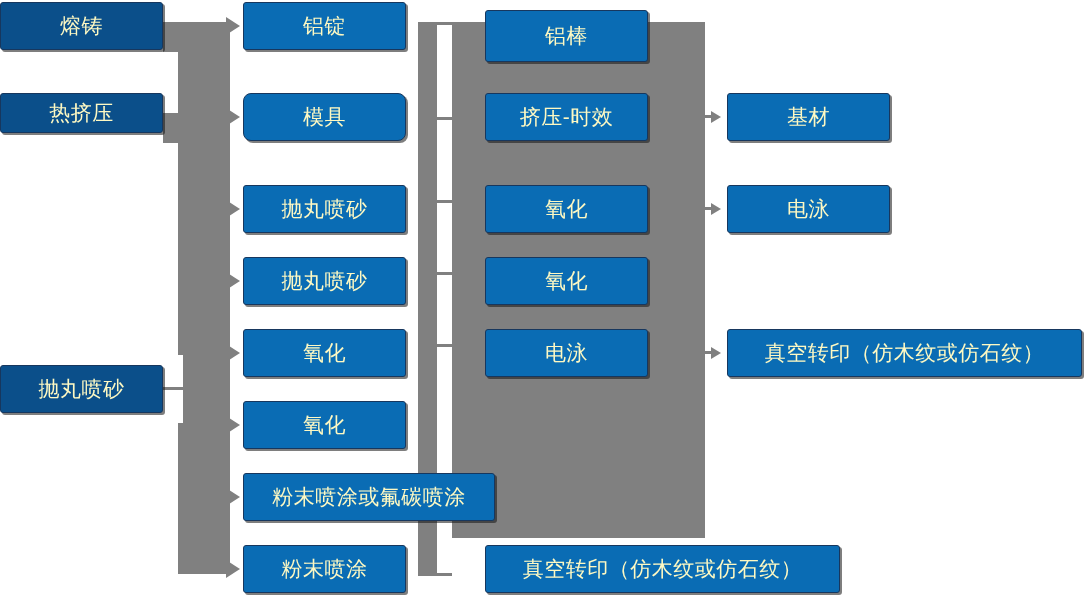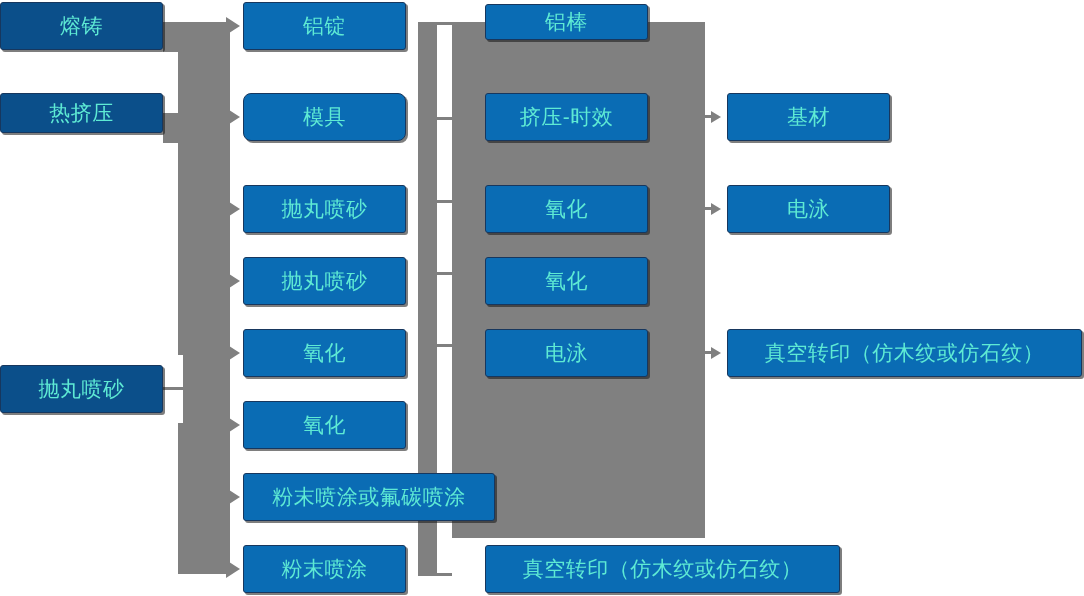--- a/index.html
+++ b/index.html
@@ -47,21 +47,21 @@
     background: #808080;
   }
 
   
   .box {
     position: absolute;
     box-sizing: border-box;
     display: flex;
     align-items: center;
     justify-content: center;
-    color: #5eead4;
+    color: #fef9c3;
     font-size: 21px;
     letter-spacing: 0.5px;
     border: 1px solid #17375E;
     border-radius: 3px;
     box-shadow: 2px 2px 0 rgba(20,20,20,0.55);
     white-space: nowrap;
     user-select: none;
   }
   .box.dark  { background: #0B4F8A; }
   .box.light { background: #0A6CB4; }
@@ -114,21 +114,21 @@
       <div class="box dark" style="left: 0px; top: 93px; width: 163px; height: 40px;">热挤压</div>
       <div class="box dark" style="left: 0px; top: 365px; width: 163px; height: 48px;">抛丸喷砂</div>
       <div class="box light" style="left: 243px; top: 2px; width: 163px; height: 48px;">铝锭</div>
       <div class="box light" style="left: 243px; top: 93px; width: 163px; height: 48px; border-radius: 8px;">模具</div>
       <div class="box light" style="left: 243px; top: 185px; width: 163px; height: 48px;">抛丸喷砂</div>
       <div class="box light" style="left: 243px; top: 257px; width: 163px; height: 48px;">抛丸喷砂</div>
       <div class="box light" style="left: 243px; top: 329px; width: 163px; height: 48px;">氧化</div>
       <div class="box light" style="left: 243px; top: 401px; width: 163px; height: 48px;">氧化</div>
       <div class="box light" style="left: 243px; top: 473px; width: 252px; height: 48px;">粉末喷涂或氟碳喷涂</div>
       <div class="box light" style="left: 243px; top: 545px; width: 163px; height: 48px;">粉末喷涂</div>
-      <div class="box light" style="left: 485px; top: 4px; width: 163px; height: 36px;">铝棒</div>
+      <div class="box light" style="left: 485px; top: 10px; width: 163px; height: 52px;">铝棒</div>
       <div class="box light" style="left: 485px; top: 93px; width: 163px; height: 48px;">挤压-时效</div>
       <div class="box light" style="left: 485px; top: 185px; width: 163px; height: 48px;">氧化</div>
       <div class="box light" style="left: 485px; top: 257px; width: 163px; height: 48px;">氧化</div>
       <div class="box light" style="left: 485px; top: 329px; width: 163px; height: 48px;">电泳</div>
       <div class="box light" style="left: 485px; top: 545px; width: 355px; height: 48px;">真空转印（仿木纹或仿石纹）</div>
       <div class="box light" style="left: 727px; top: 93px; width: 163px; height: 48px;">基材</div>
       <div class="box light" style="left: 727px; top: 185px; width: 163px; height: 48px;">电泳</div>
       <div class="box light" style="left: 727px; top: 329px; width: 355px; height: 48px;">真空转印（仿木纹或仿石纹）</div>
     </div>
 

